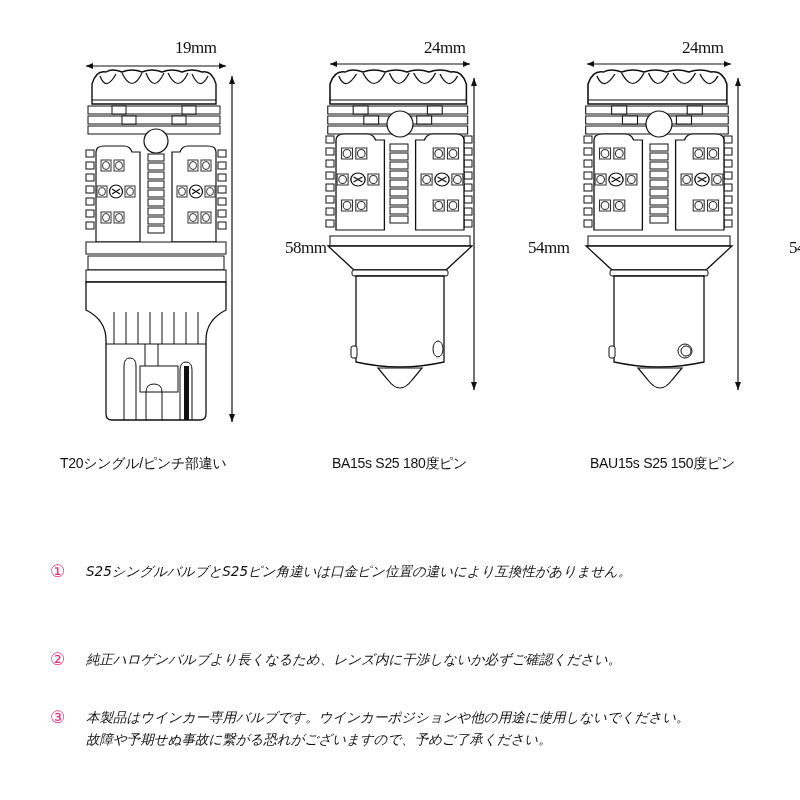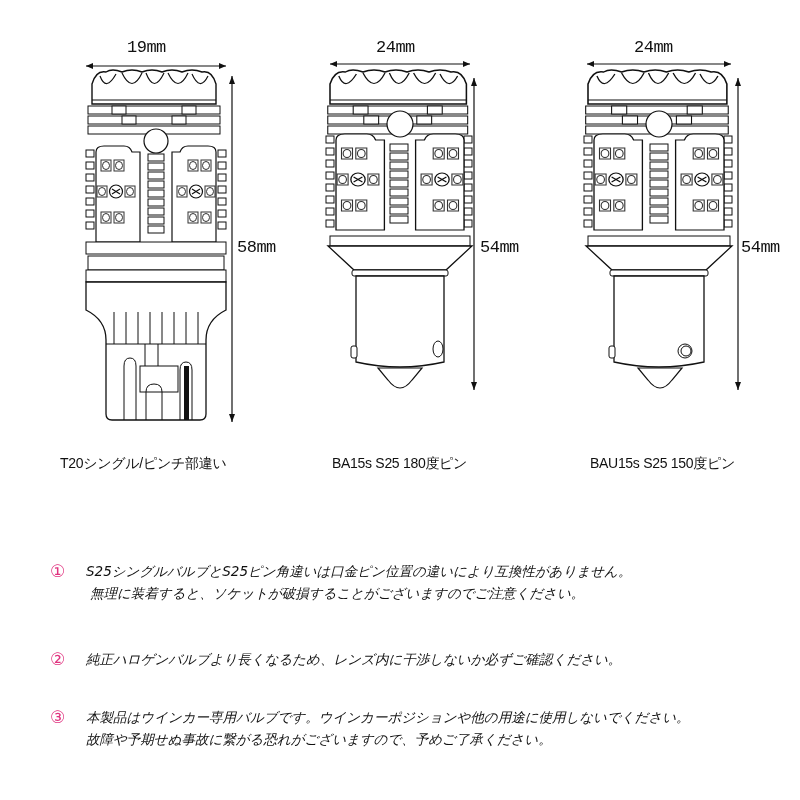--- a/index.html
+++ b/index.html
@@ -1,20 +1,20 @@
 <!DOCTYPE html>
 <html><head>
 <meta charset="utf-8">
 <style>
   html, body { margin:0; padding:0; background:#ffffff; }
   body { width:800px; height:800px; position:relative; overflow:hidden;
          font-family:"DejaVu Sans","Liberation Sans",sans-serif; color:#111; }
   .bulb { position:absolute; top:0; }
   .bulb svg { position:absolute; left:0; top:0; overflow:visible; }
-  .dim { position:absolute; font-family:Liberation Mono, monospace; font-size:17px; color:#111; letter-spacing:-0.5px; }
+  .dim { position:absolute; font-family:Liberation Serif, serif; font-size:17px; color:#111; letter-spacing:-0.5px;margin-left:48px; }
   .caption { position:absolute; top:455px; font-family:"Liberation Sans",sans-serif; font-size:14px; color:#111; letter-spacing:-0.3px; white-space:nowrap; }
   .note { position:absolute; left:50px; font-size:13.5px; line-height:22px; color:#111; }
   .note .num { position:absolute; left:0; top:0; color:#e0337f; font-size:17px; line-height:22px; }
   .note .lines { position:absolute; left:36px; top:0; white-space:nowrap; }
   .note .lines div { height:22px;font-style:italic; }
   .note .lines .l2 { padding-left:4px; }
 </style>
 </head>
 <body>
 
@@ -260,21 +260,20 @@
   </svg>
   <div class="dim" style="left:634px;top:38px;">24mm</div>
   <div class="dim" style="left:741px;top:238px;">54mm</div>
   <div class="caption" style="left:590px;">BAU15s S25 150度ピン</div>
 </div>
 
 <div class="note" style="top:560px;">
   <span class="num">①</span>
   <div class="lines">
     <div>S25シングルバルブとS25ピン角違いは口金ピン位置の違いにより互換性がありません。</div>
-    <div class="l2">無理に装着すると、ソケットが破損することがございますのでご注意ください。</div>
   </div>
 </div>
 
 <div class="note" style="top:648px;">
   <span class="num">②</span>
   <div class="lines">
     <div>純正ハロゲンバルブより長くなるため、レンズ内に干渉しないか必ずご確認ください。</div>
   </div>
 </div>
 

